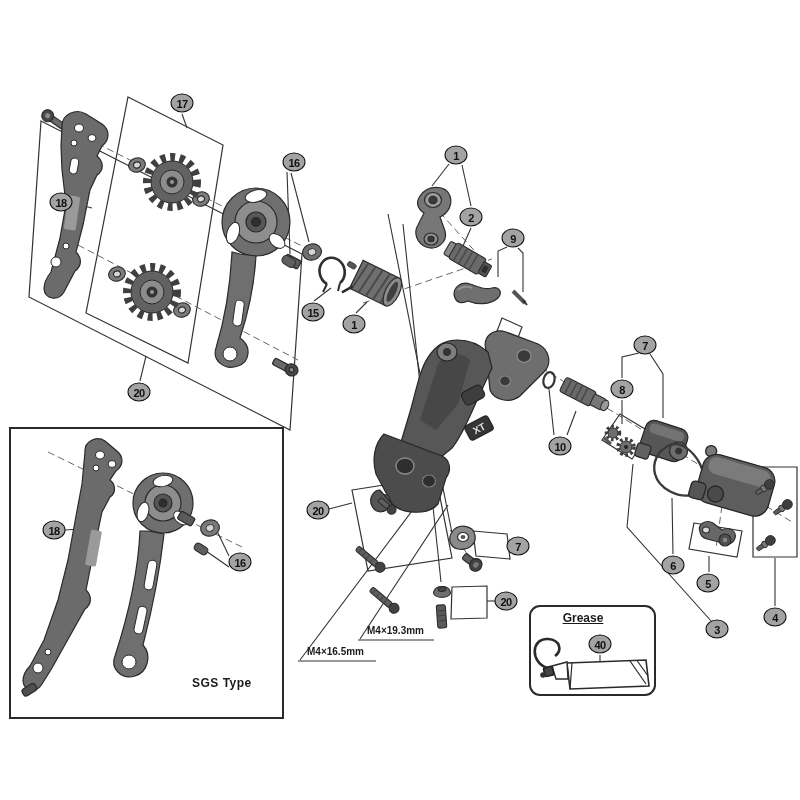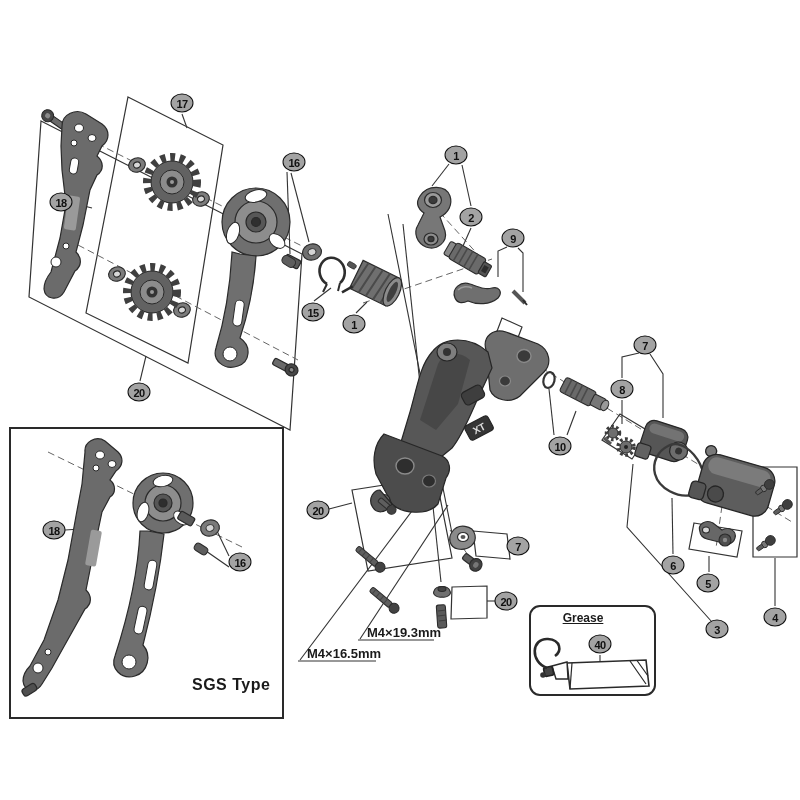--- a/index.html
+++ b/index.html
@@ -5,22 +5,22 @@
   html,body{margin:0;padding:0;background:#fff;}
   #stage{position:relative;width:800px;height:800px;background:#fff;overflow:hidden;
          font-family:"Liberation Sans",sans-serif;}
   #art{position:absolute;left:0;top:0;}
   .callout{position:absolute;width:23px;height:19px;box-sizing:border-box;
            border:1.7px solid #111;border-radius:50%;background:#a3a3a3;
            display:flex;align-items:center;justify-content:center;
            font:bold 11px "Liberation Sans",sans-serif;color:#111;
            transform:translate(-50%,-50%);letter-spacing:-0.5px;}
   .lbl{position:absolute;color:#1a1a1a;font-family:"Liberation Sans",sans-serif;white-space:nowrap;}
-  .m4{font-size:13px;font-weight:bold;}
-  .sgs{font-size:16px;font-weight:bold;letter-spacing:0.5px;}
+  .m4{font-size:10px;font-weight:bold;}
+  .sgs{font-size:12px;font-weight:bold;letter-spacing:0.5px;}
   .grease{font-size:12px;font-weight:bold;text-align:center;width:106px;text-decoration:underline;}
 </style>
 </head>
 <body>
 
 <div id="stage">
 <svg id="art" width="800" height="800" viewBox="0 0 800 800">
   <defs></defs>
 
   <g stroke="#333" stroke-width="1.2" fill="none">

